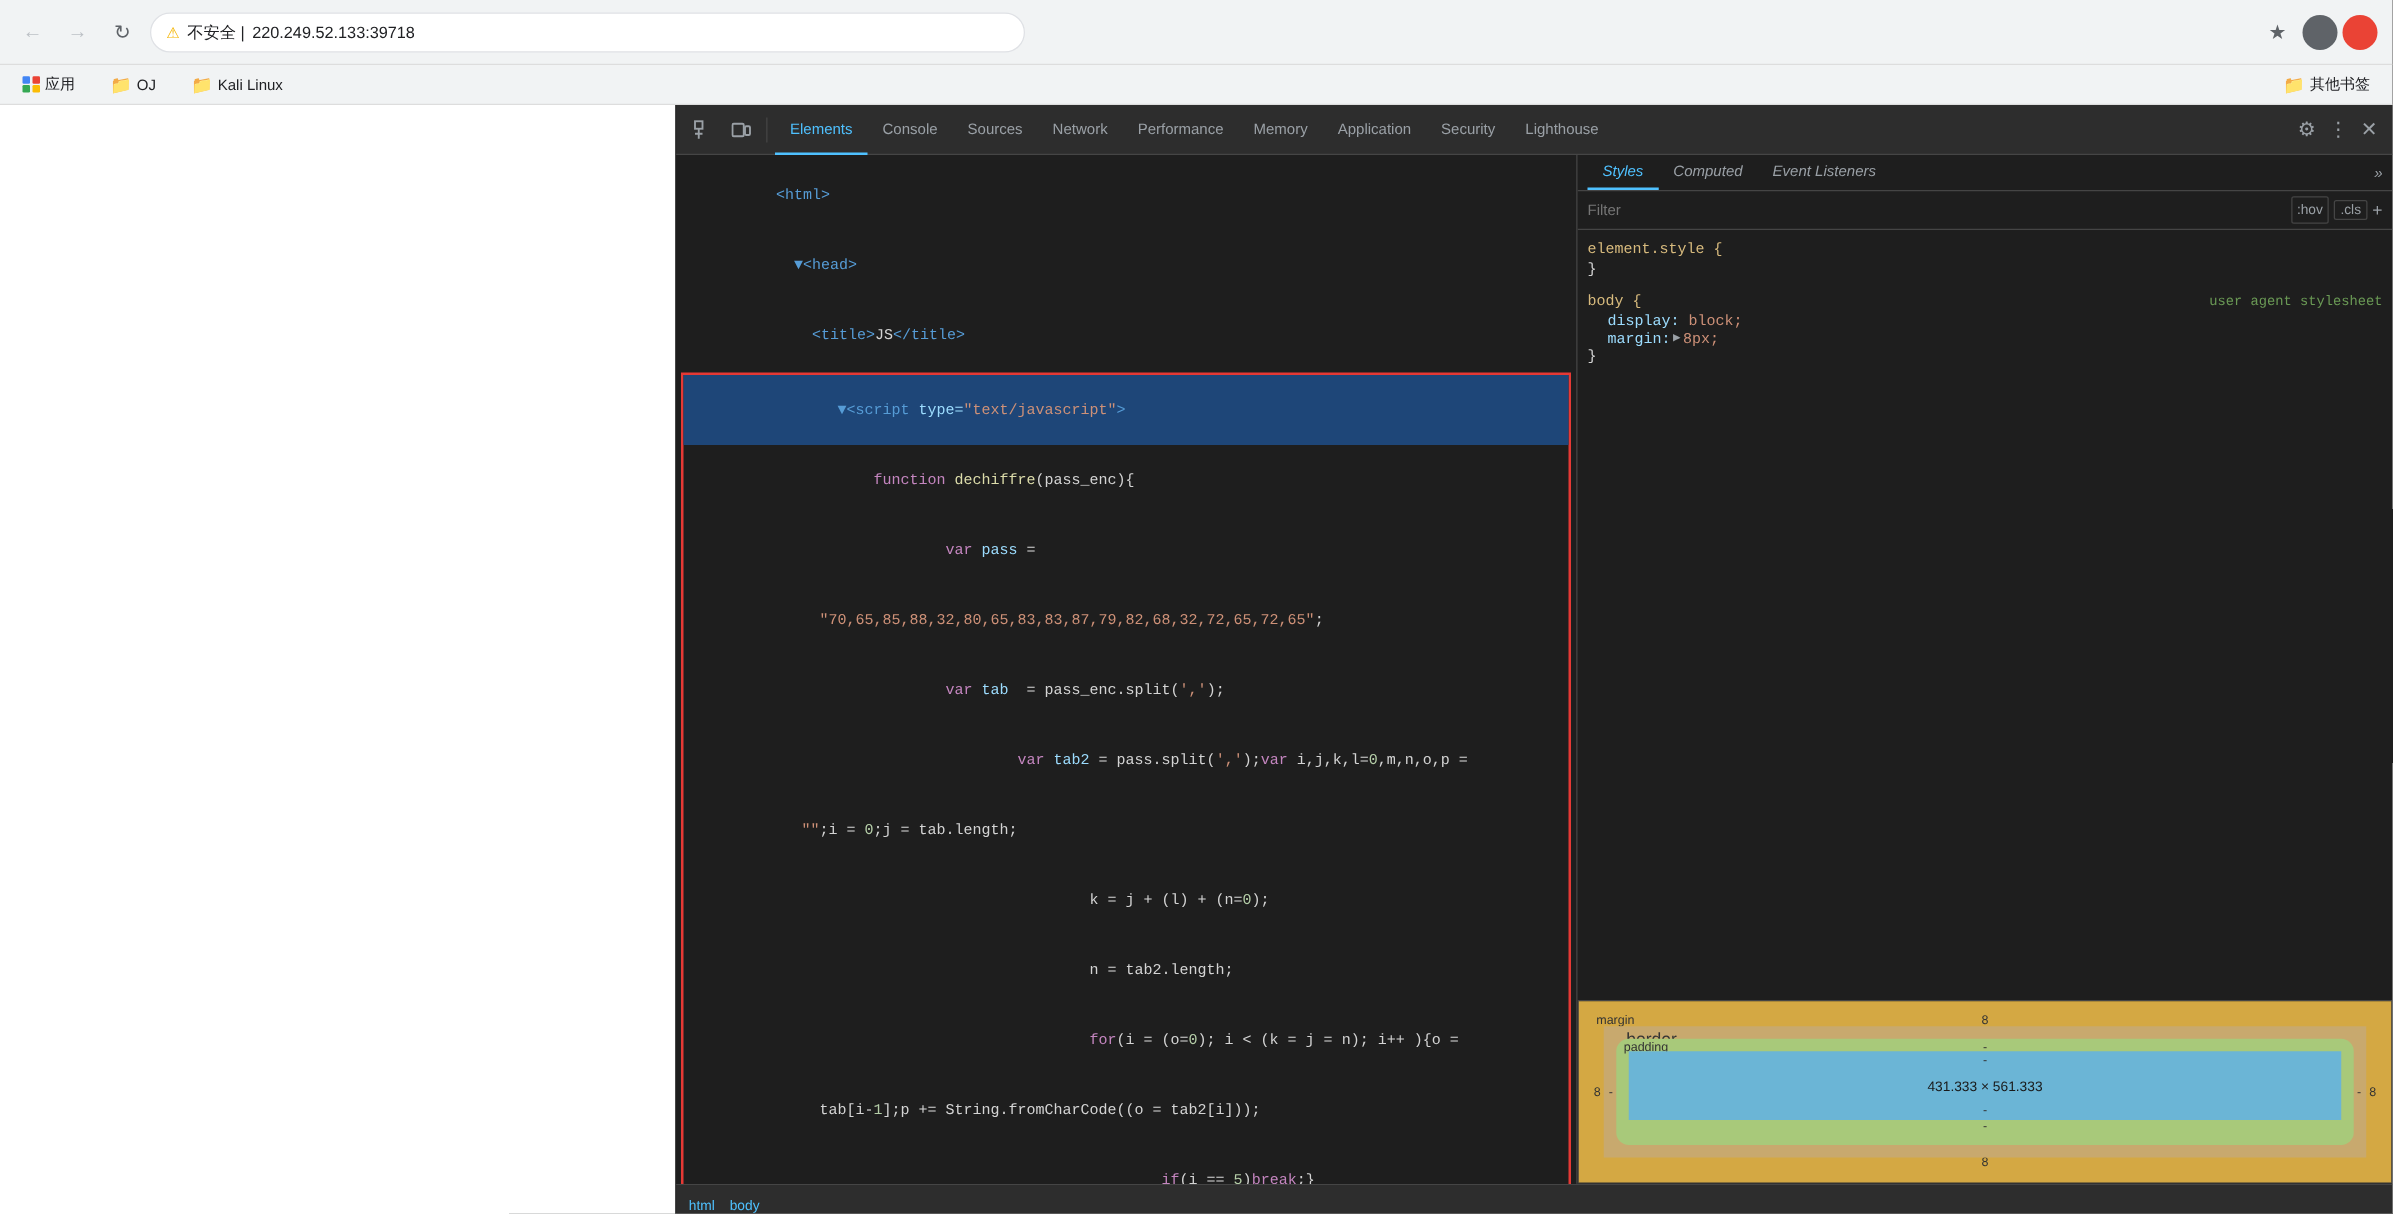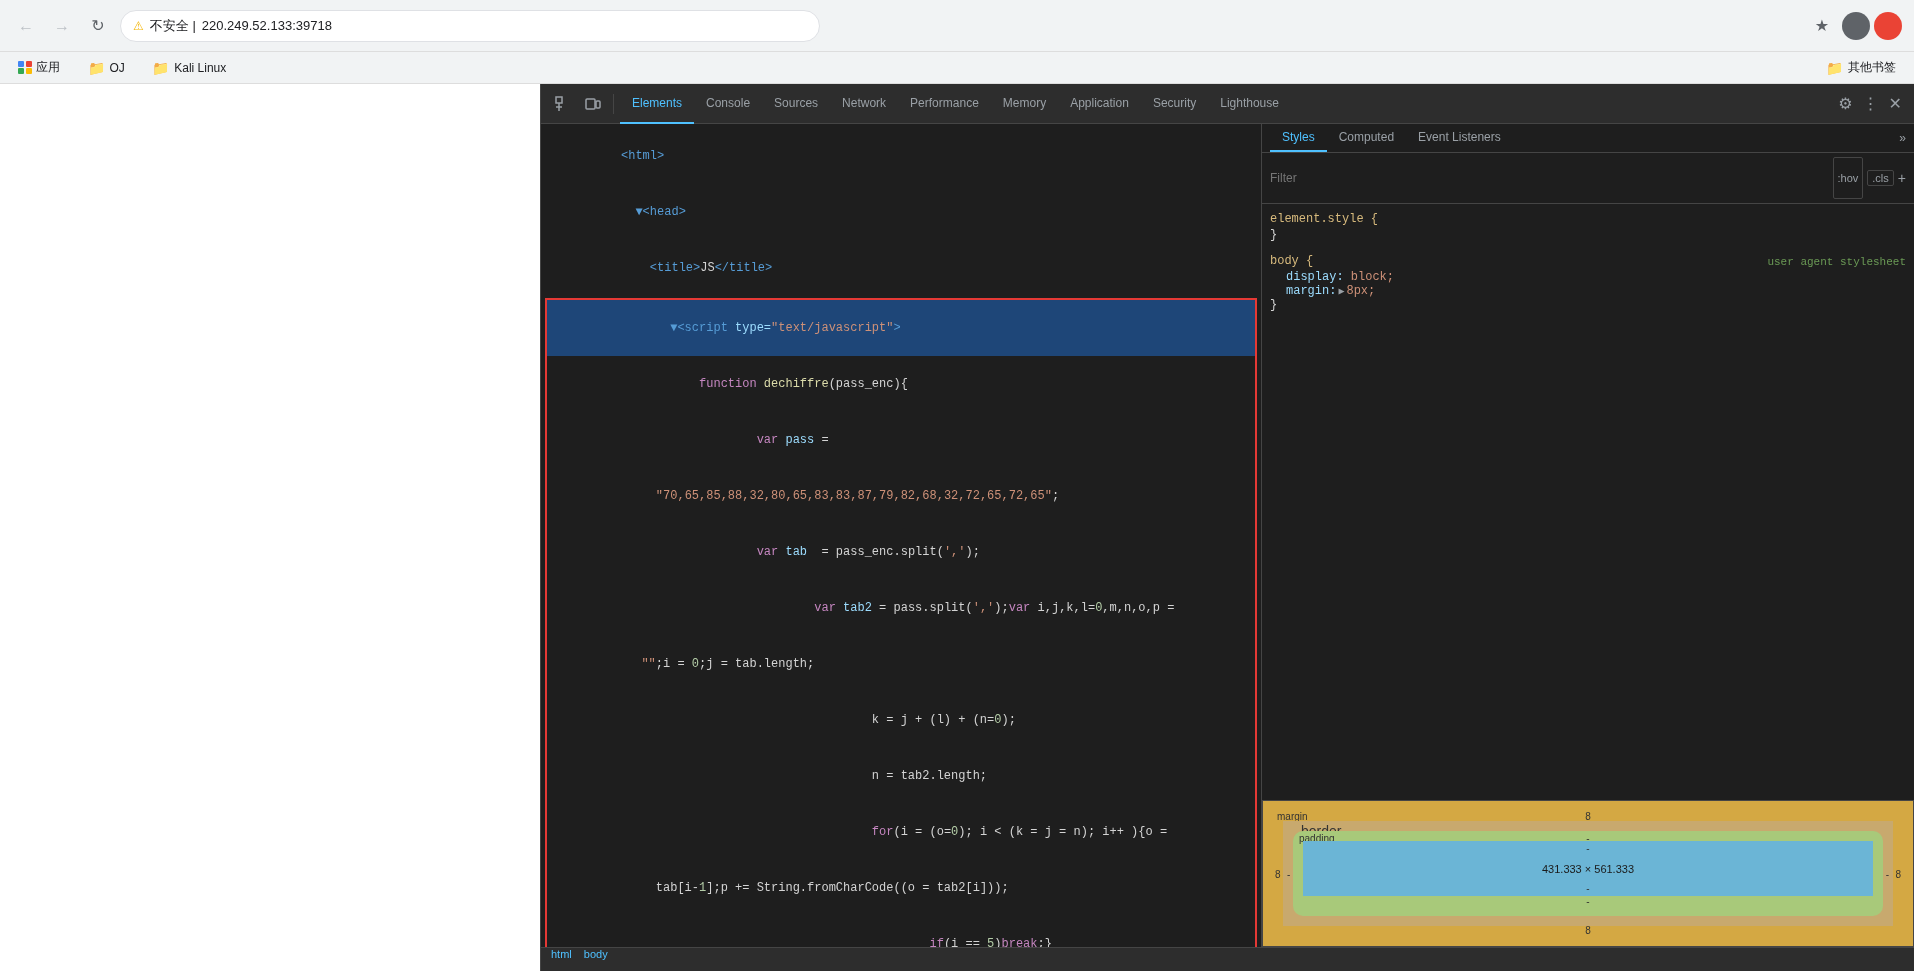--- a/index.html
+++ b/index.html
@@ -148,40 +148,41 @@
       background: #1e1e1e;
       display: flex;
       flex-direction: column;
       overflow: hidden;
     }
 
     .styles-tabs {
       display: flex;
       border-bottom: 1px solid #454545;
       padding: 0 8px;
+      font-style: italic;
     }
     .styles-tab {
       padding: 6px 12px; font-size: 12px; cursor: pointer;
       color: #9aa0a6; border-bottom: 2px solid transparent;
     }
     .styles-tab.active { color: #4fc1ff; border-bottom-color: #4fc1ff; }
     .styles-tab-more { margin-left: auto; display: flex; align-items: center; color: #9aa0a6; font-size: 12px; cursor: pointer; padding: 6px 0; }
 
     .styles-filter {
       display: flex;
       align-items: center;
       padding: 4px 8px;
       border-bottom: 1px solid #454545;
       gap: 4px;
     }
     .styles-filter input {
       flex: 1; background: transparent; border: none; color: #d4d4d4;
       font-size: 12px; outline: none;
     }
-    .filter-hov { color: #9aa0a6; font-size: 11px; cursor: pointer; padding: 14px 4px; border: 1px solid #454545; border-radius: 2px; }
+    .filter-hov { color: #9aa0a6; font-size: 11px; cursor: pointer; padding: 4px 4px; border: 1px solid #454545; border-radius: 2px; }
     .filter-cls { color: #9aa0a6; font-size: 11px; cursor: pointer; padding: 1px 4px; border: 1px solid #454545; border-radius: 2px; }
     .filter-plus { color: #9aa0a6; font-size: 14px; cursor: pointer; }
 
     .styles-content {
       flex: 1;
       overflow: auto;
       padding: 8px;
       font-family: 'Courier New', monospace;
       font-size: 12px;
     }
@@ -203,21 +204,21 @@
       background: #d4a843;
       padding: 8px;
       text-align: center;
     }
 
     
     .breadcrumb-bar {
       height: 24px;
       background: #2d2d2d;
       display: flex;
-      align-items: flex-start;
+      align-items: flex-end;
       padding: 0 8px;
       gap: 4px;
       border-top: 1px solid #454545;
     }
     .breadcrumb-item {
       font-size: 11px; color: #4fc1ff; cursor: pointer; padding: 0 2px;
     }
     .breadcrumb-sep { color: #9aa0a6; font-size: 11px; }
 
     

